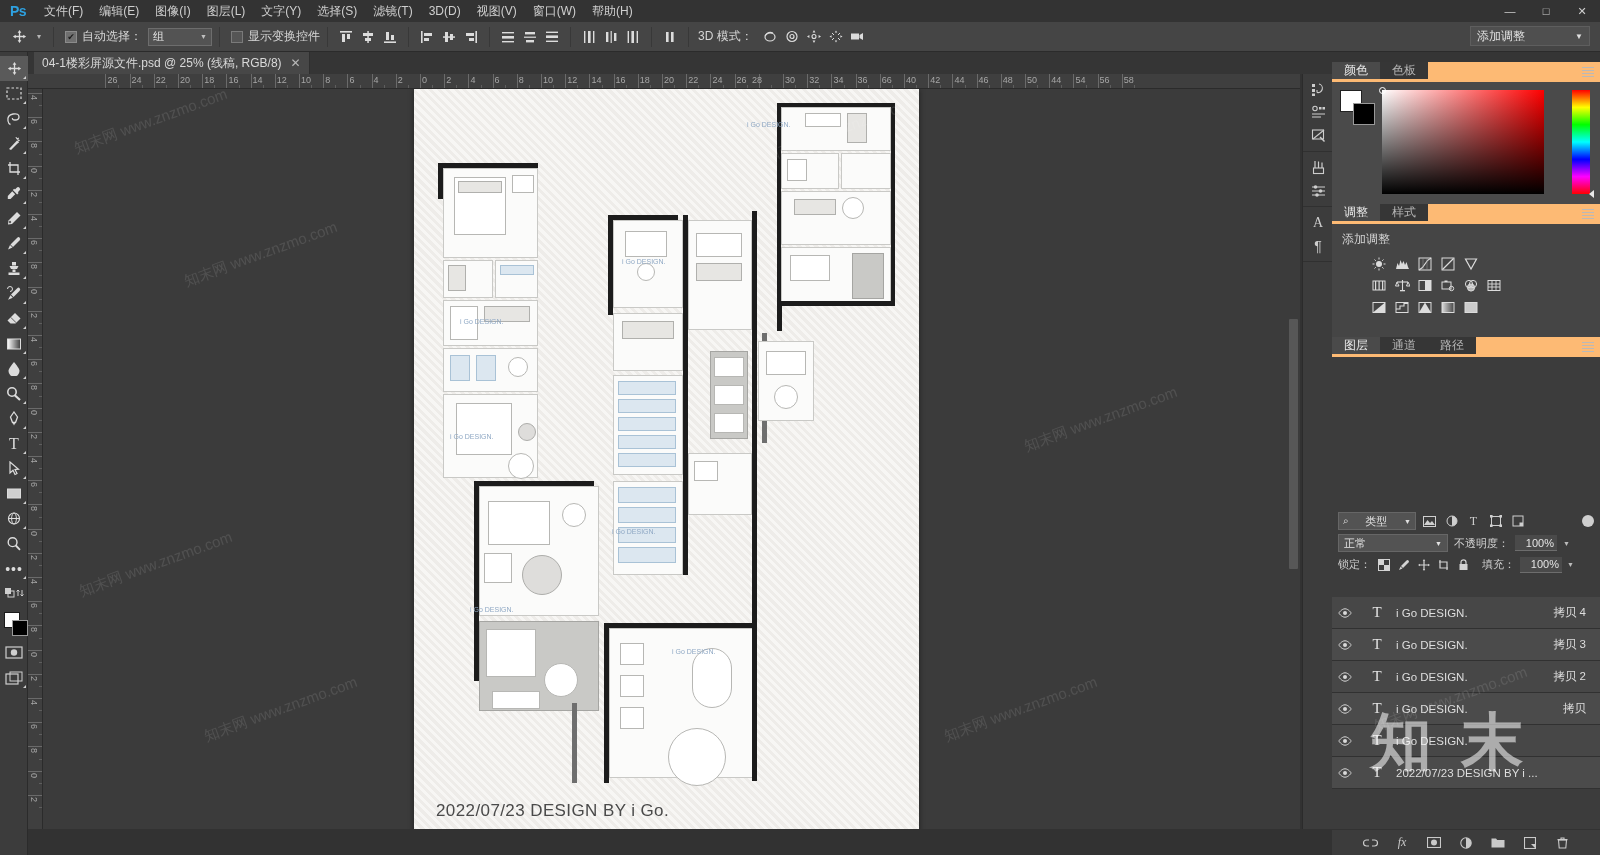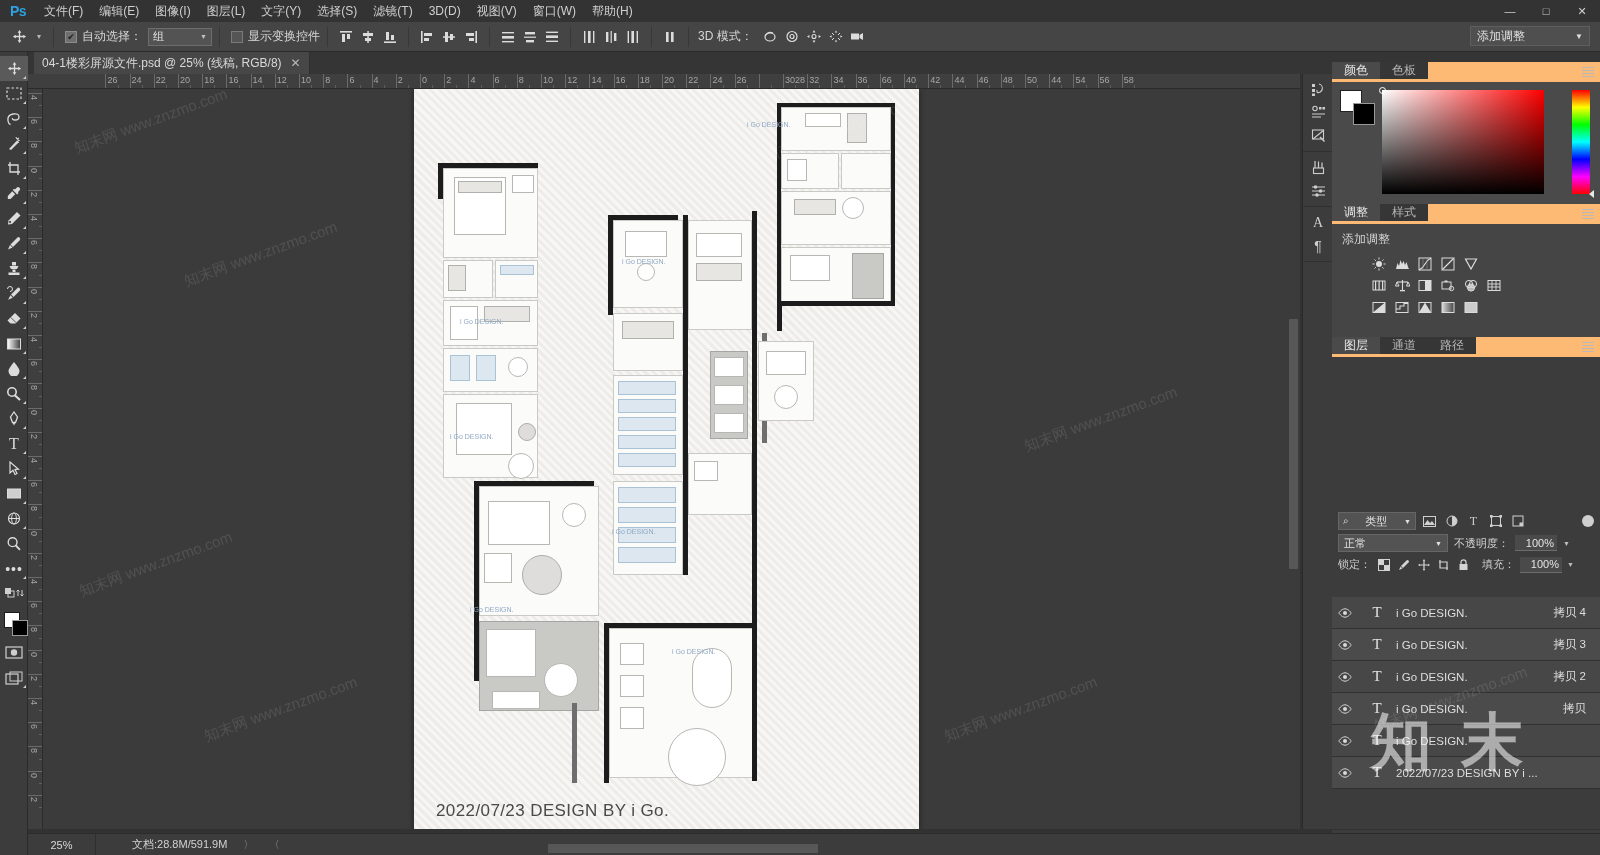--- a/index.html
+++ b/index.html
@@ -608,21 +608,21 @@
       <div class="rtick" style="left: 658.2px;"></div>
       <div class="rlab" style="left: 658.2px;">22</div>
       <div class="rtick minor" style="left: 670.3px;"></div>
       <div class="rtick" style="left: 682.4px;"></div>
       <div class="rlab" style="left: 682.4px;">24</div>
       <div class="rtick minor" style="left: 694.5px;"></div>
       <div class="rtick" style="left: 706.6px;"></div>
       <div class="rlab" style="left: 706.6px;">26</div>
       <div class="rtick minor" style="left: 718.7px;"></div>
       <div class="rtick" style="left: 730.8px;"></div>
-      <div class="rlab" style="left: 765px;">28</div>
+      <div class="rlab" style="left: 722px;">28</div>
       <div class="rtick minor" style="left: 742.9px;"></div>
       <div class="rtick" style="left: 755px;"></div>
       <div class="rlab" style="left: 755px;">30</div>
       <div class="rtick minor" style="left: 767.1px;"></div>
       <div class="rtick" style="left: 779.2px;"></div>
       <div class="rlab" style="left: 779.2px;">32</div>
       <div class="rtick minor" style="left: 791.3px;"></div>
       <div class="rtick" style="left: 803.4px;"></div>
       <div class="rlab" style="left: 803.4px;">34</div>
       <div class="rtick minor" style="left: 815.5px;"></div>
@@ -1279,27 +1279,20 @@
         <div class="lb-ico">
           <svg width="11" height="12" viewBox="0 0 11 12">
               <path d="M1.5 3 H9.5 L8.8 11 H2.2 Z" fill="none" stroke="#c9c9c9" stroke-width="1.1"></path>
               <path d="M.5 2.6 H10.5 M4 2.6 V1 H7 V2.6" fill="none" stroke="#c9c9c9" stroke-width="1.1"></path>
             </svg>
           </div>
       </div>
     </div>
   </div>
 
-  <div class="statusbar">
-    <div class="zoom-box">25%</div>
-    <div class="doc-info">文档:28.8M/591.9M</div>
-    <div class="st-arrow">〉</div>
-    <div class="st-arrow">〈</div>
-    <div class="hscroll"></div>
-  </div>
 
   <div class="wm" style="left:70px;top:112px;transform:rotate(-20deg);">知末网 www.znzmo.com</div>
   <div class="wm" style="left:180px;top:245px;transform:rotate(-20deg);">知末网 www.znzmo.com</div>
   <div class="wm" style="left:760px;top:120px;transform:rotate(-20deg);">知末网 www.znzmo.com</div>
   <div class="wm" style="left:1020px;top:410px;transform:rotate(-20deg);">知末网 www.znzmo.com</div>
   <div class="wm" style="left:75px;top:555px;transform:rotate(-20deg);">知末网 www.znzmo.com</div>
   <div class="wm" style="left:200px;top:700px;transform:rotate(-20deg);">知末网 www.znzmo.com</div>
   <div class="wm" style="left:940px;top:700px;transform:rotate(-20deg);">知末网 www.znzmo.com</div>
   <div class="wm" style="left:1370px;top:690px;transform:rotate(-20deg);">知末网 www.znzmo.com</div>
   <div class="wm-big" style="left:1370px;top:700px;">知 末</div>

